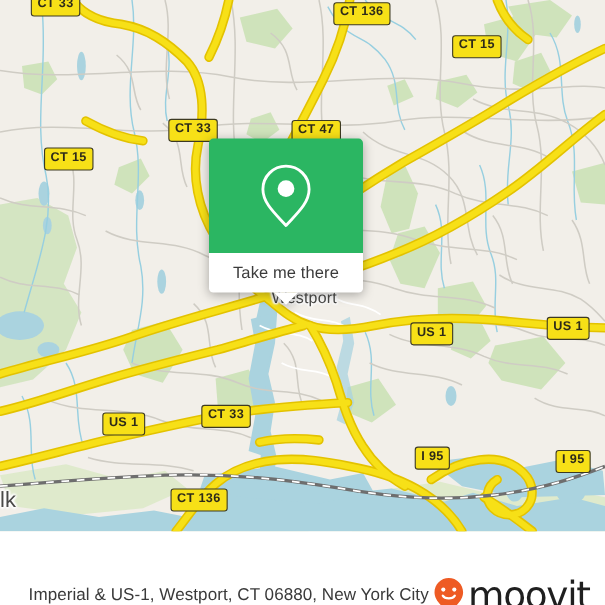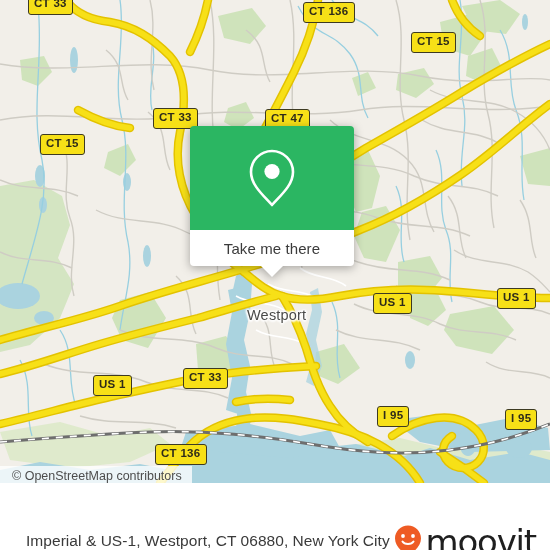--- a/index.html
+++ b/index.html
@@ -17,21 +17,20 @@
   
   .place-label{
     position:absolute;
     font-family:"Liberation Sans", sans-serif;
     color:#4a4a48;
     white-space:nowrap;
     text-shadow:
       1.5px 0 2px #fff, -1.5px 0 2px #fff, 0 1.5px 2px #fff, 0 -1.5px 2px #fff,
       1px 1px 2px #fff, -1px -1px 2px #fff, 1px -1px 2px #fff, -1px 1px 2px #fff;
     pointer-events:none;
-    margin-top:44px;
   }
   .place-city{font-size:14.5px;letter-spacing:.2px;}
   .place-town{font-size:20px;}
 
   
   .shield{
     position:absolute;
     background:#f7e017;
     border:1.6px solid #3d3a22;
     border-radius:3px;
@@ -51,21 +50,21 @@
     position:absolute;left:0;top:466px;
     background:rgba(255,255,255,0.78);
     font-size:12.5px;color:#4d4d4d;
     padding:3px 10px 4px 12px;
     white-space:nowrap;
     font-family:"Liberation Sans", sans-serif;
   }
 
   
   .callout{
-    position:absolute;left:190px;top:126px;width:164px;
+    position:absolute;left:190px;top:126px;width:140px;
     filter:drop-shadow(0 2px 5px rgba(0,0,0,0.32));
   }
   .callout-head{
     height:104px;border-radius:4px 4px 0 0;
     display:flex;align-items:center;justify-content:center;
   }
   .callout-foot{
     background:#fff;border-radius:0 0 4px 4px;
     height:36px;display:flex;align-items:center;justify-content:center;
   }
@@ -290,21 +289,20 @@
           <path d="M26 4 C 14.4 4, 5 13.4, 5 25 C 5 38, 17 48, 26 58 C 35 48, 47 38, 47 25 C 47 13.4, 37.6 4, 26 4 Z" fill="none" stroke="#ffffff" stroke-width="2.6" stroke-linejoin="round"></path>
           <circle cx="26" cy="24.5" r="7.6" fill="#ffffff"></circle>
         </svg>
       </div>
       <div class="callout-foot">
         <span class="callout-foot-label">Take me there</span>
       </div>
       <div class="callout-tail"></div>
     </div>
 
-    <div class="attrib">© OpenStreetMap contributors</div>
   </div>
 
   <div class="bottom-bar">
     <div class="addr">Imperial &amp; US-1, Westport, CT 06880, New York City</div>
     <div class="brand">
       <svg width="30" height="34" viewBox="0 0 30 34">
         <path d="M15 1.5 C 7.8 1.5, 2 7.3, 2 14.5 C 2 22.5, 9.5 27.5, 15 33 C 20.5 27.5, 28 22.5, 28 14.5 C 28 7.3, 22.2 1.5, 15 1.5 Z" fill="#ee5b24"></path>
         <circle cx="10" cy="12" r="1.9" fill="#ffffff"></circle>
         <circle cx="20" cy="12" r="1.9" fill="#ffffff"></circle>
         <path d="M9.5 17.5 C 11.5 20.8, 18.5 20.8, 20.5 17.5" fill="none" stroke="#ffffff" stroke-width="2" stroke-linecap="round"></path>

